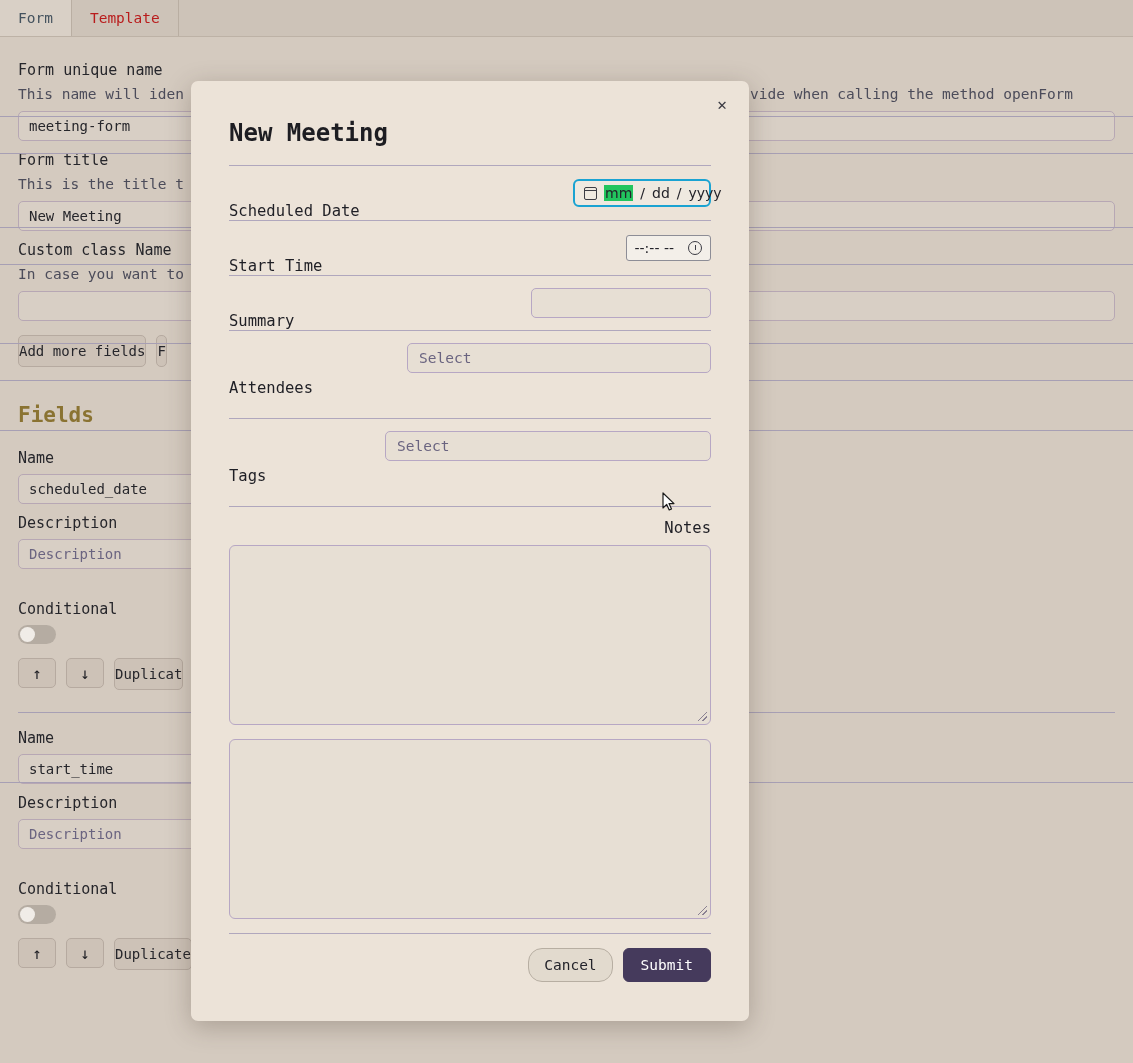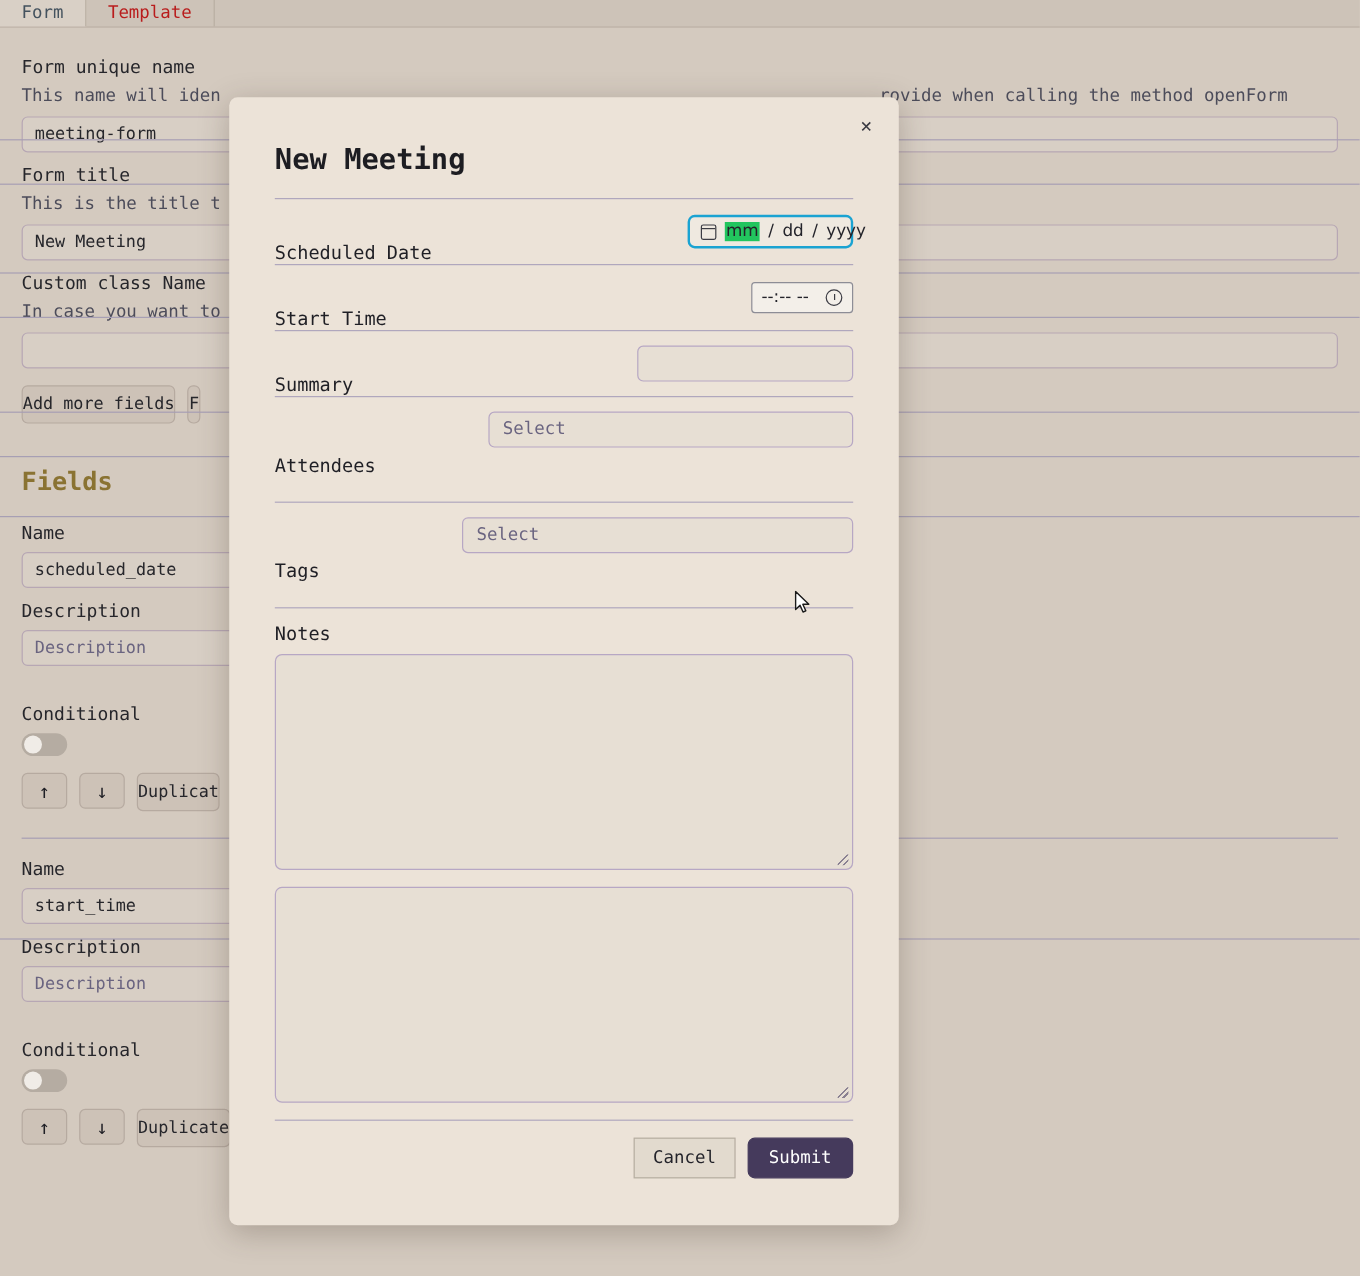--- a/index.html
+++ b/index.html
@@ -8,21 +8,21 @@
     width:1133px; height:1063px;
     font-family:"DejaVu Sans Mono","Liberation Mono",monospace;
     background:#d4cabf;
     overflow:hidden;
     position:relative;
   }
 
   
   #bg { position:absolute; inset:0; background:#d4cabf; }
 
-  .tabbar { height:23px; display:flex; align-items:stretch;
+  .tabbar { height:37px; display:flex; align-items:stretch;
             background:#cdc3b8; border-bottom:1px solid #bdb2a6; }
   .tab { display:flex; align-items:center; padding:0 18px; font-size:14.5px;
          color:#b91c1c; border-right:1px solid #b9aea2; }
   .tab.active { background:#d9d0c6; color:#44525e; }
 
   .bgbody { padding:14px 18px 0 18px; }
   .lbl  { font-size:15px; color:#26262b; margin:10px 0 7px; }
   .help { font-size:14.5px; color:#4c4c5a; margin:0 0 9px; white-space:nowrap; }
   .inp  { height:30px; background:#d8cfc5; border:1px solid #b7a7b4;
           border-radius:5px; padding:0 10px; font-size:14px; color:#26262b;
@@ -91,32 +91,32 @@
   .sm-input { height:30px; width:180px; background:#e7dfd4; border:1px solid #b7a7c4;
               border-radius:5px; }
   .sel { height:30px; background:#e7dfd4; border:1px solid #b7a7c4; border-radius:5px;
          display:flex; align-items:center; padding:0 11px; font-size:14.5px;
          color:#6a6480; }
   .sel-attendees { width:304px; }
   .sel-tags { width:326px; }
 
   .frow.tall { min-height:88px; align-items:flex-start; padding-top:12px; }
 
-  .ta-label { font-size:15.5px; color:#1f1f25; padding:12px 0 8px; }
+  .ta-label { font-size:15.5px; color:#1f1f25; padding:12px 0 8px;text-align:right; }
   .ta { height:180px; background:#e7dfd4; border:1px solid #b7a7c4; border-radius:6px;
         position:relative; }
   .ta::after { content:""; position:absolute; right:3px; bottom:3px; width:9px; height:9px;
     background:
       linear-gradient(135deg,transparent 45%,#8a8192 45%,#8a8192 55%,transparent 55%),
       linear-gradient(135deg,transparent 70%,#8a8192 70%,#8a8192 80%,transparent 80%);
   }
 
   .dlg-actions { display:flex; justify-content:flex-end; gap:10px;
                  border-top:1px solid #b0a7bd; padding:14px 0 0; margin-top:14px; }
-  .btn-cancel { background:#e2dace; border:1px solid #b7aea2; border-radius:0;
+  .btn-cancel { background:#e2dace; border:1px solid #b7aea2; border-radius:14px;
                 padding:8px 15px; font-size:14.5px; color:#23232a;
                 font-family:"DejaVu Sans Mono","Liberation Mono",monospace; }
   .btn-submit { background:#453a5c; border:1px solid #453a5c; border-radius:6px;
                 padding:8px 17px; font-size:14.5px; color:#ffffff;
                 font-family:"DejaVu Sans Mono","Liberation Mono",monospace; }
 
   
   #cursor { position:absolute; left:662px; top:492px; width:14px; height:20px; }
 </style>
 </head>

